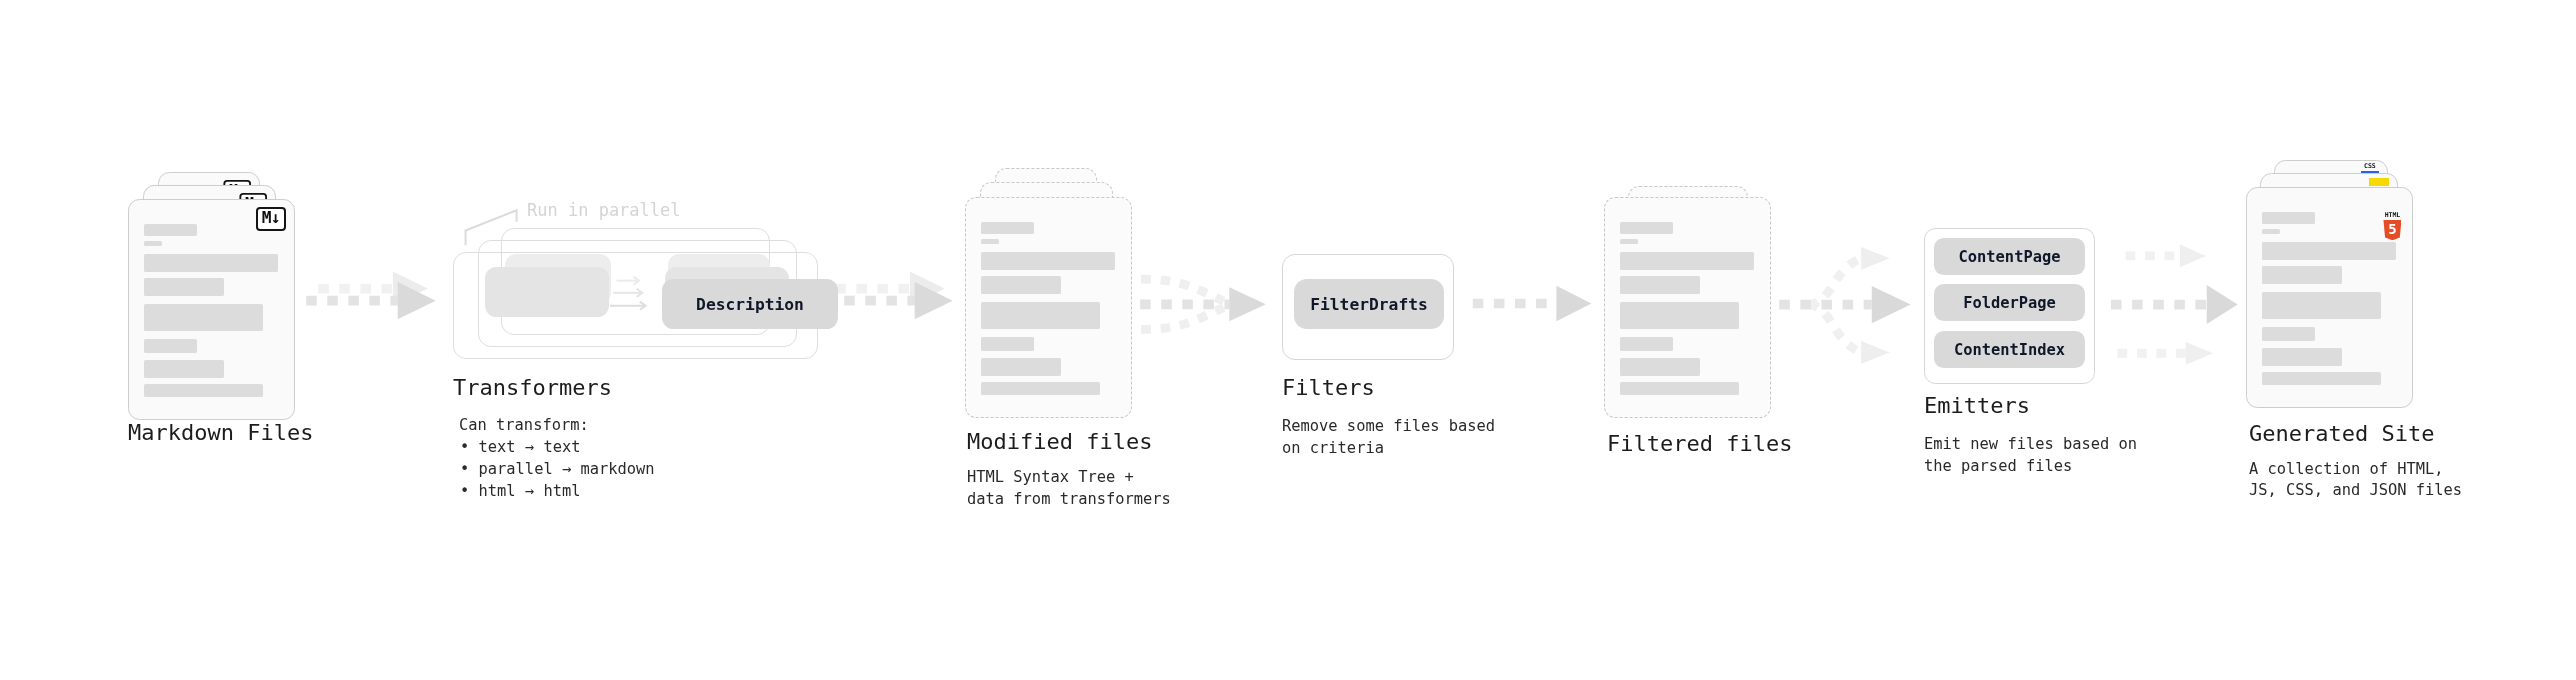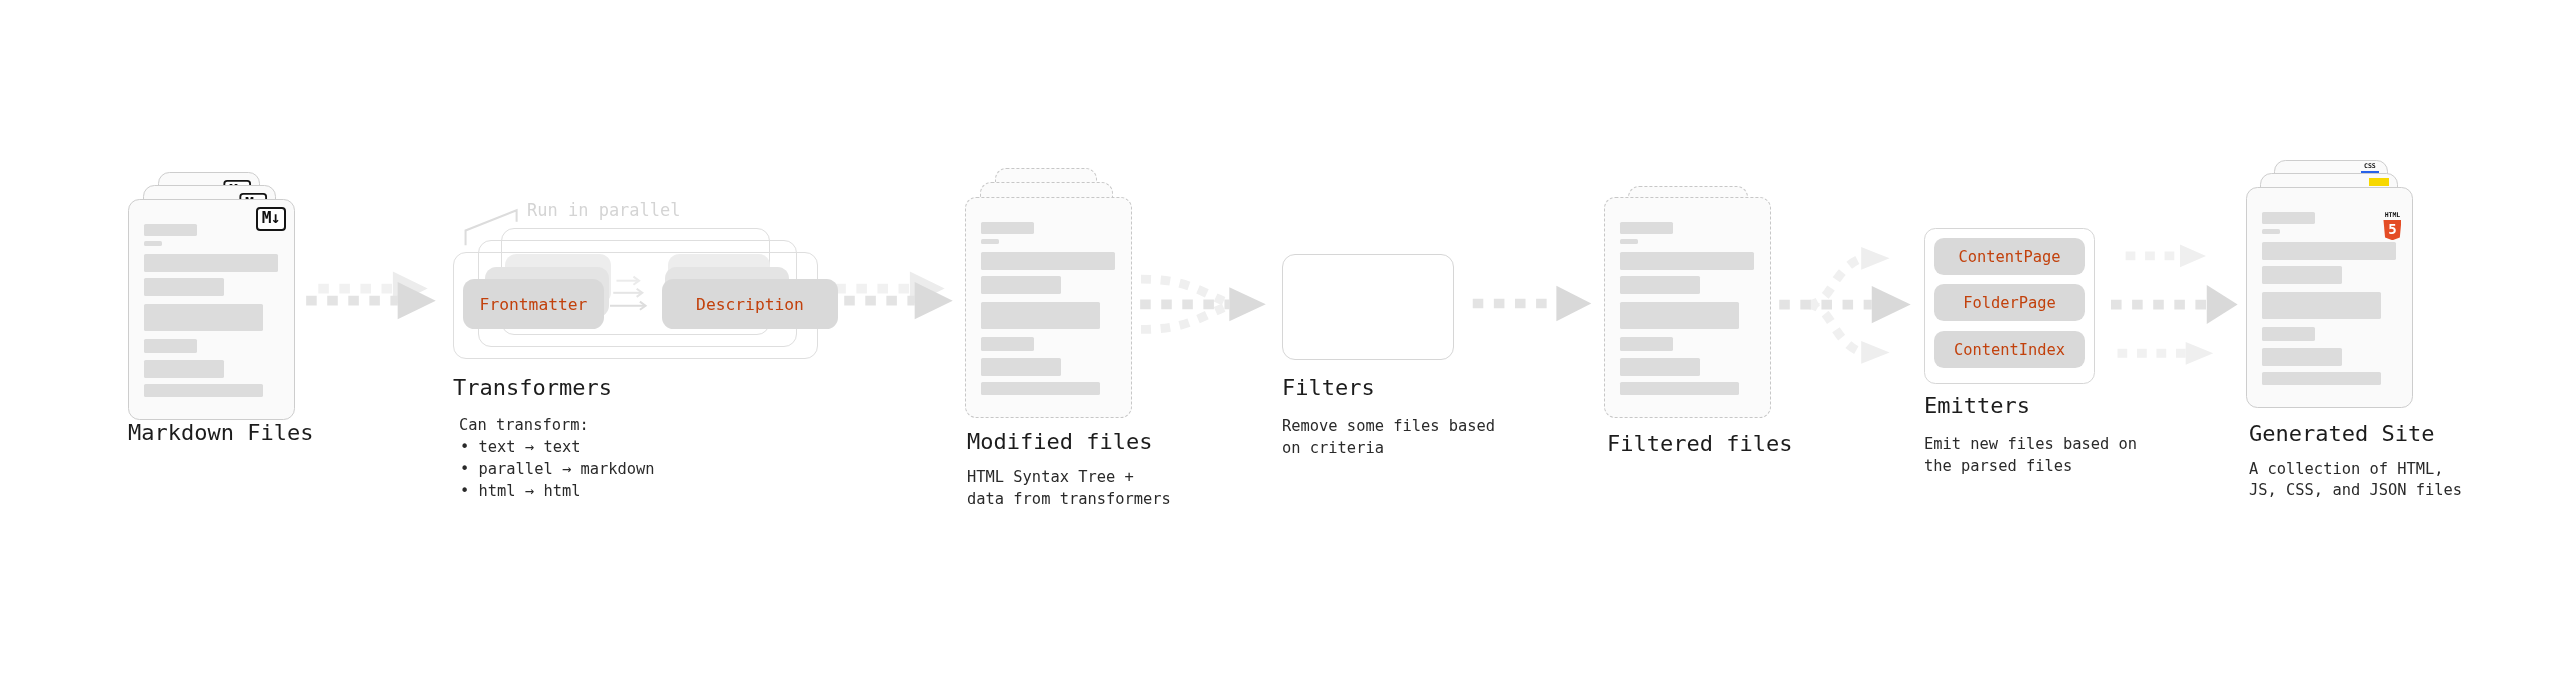--- a/index.html
+++ b/index.html
@@ -33,21 +33,21 @@
   .html5 .h5-shield{
     width:18px;height:20.3px;margin:0.8px auto 0;color:#fff;font-weight:bold;font-size:14px;line-height:19.5px;
     clip-path:polygon(0 0,100% 0,91% 86%,50% 100%,9% 86%);
   }
   
   .frame{position:absolute;border:1.6px solid #dedede;border-radius:13px;box-sizing:border-box;background:transparent;}
   .frame.solid-border{border-color:#d6d6d6;background:#fff;}
   .node-btn{
     position:absolute;background:#d9d9d9;border-radius:11.4px;
     display:flex;align-items:center;justify-content:center;
-    font-size:16.3px;color:#c2410c;white-space:nowrap;
+    font-size:16.3px;color:#0f172a;white-space:nowrap;font-weight:bold;
   }
   .node-btn.ghost1{background:#e4e4e4;}
   .node-btn.ghost2{background:#ededed;}
   .node-btn.em{font-size:15.4px;border-radius:9.8px;}
   
   .stage-label{position:absolute;font-size:22px;font-weight:500;color:#1c1c1c;white-space:nowrap;}
   .stage-sub{position:absolute;font-size:15.4px;line-height:22px;color:#2a2a2a;white-space:nowrap;}
   .annotation{position:absolute;font-size:17px;color:#d4d4d4;white-space:nowrap;}
   svg{position:absolute;overflow:visible;}
 </style>
@@ -90,21 +90,20 @@
     <polyline points="8,52 8,34 71,9 71,23" fill="none" stroke="#dcdcdc" stroke-width="2.5"></polyline>
   </svg>
   <div class="annotation" style="left:527px;top:200px;">Run in parallel</div>
 
   <div class="frame" style="left:501px;top:228px;width:269px;height:107px;z-index:1;"></div>
   <div class="frame" style="left:478px;top:240px;width:319px;height:107px;z-index:1;"></div>
   <div class="frame" style="left:453px;top:252px;width:365px;height:107px;z-index:1;"></div>
 
   <div class="node-btn ghost2" style="left:505px;top:254px;width:106px;height:50px;z-index:2;"></div>
   <div class="node-btn ghost1" style="left:485px;top:267px;width:124px;height:50px;z-index:3;"></div>
-  <div class="node-btn" style="left:463px;top:279px;width:141px;height:50px;z-index:4;">Frontmatter</div>
 
   <div class="node-btn ghost2" style="left:668px;top:254px;width:102px;height:50px;z-index:2;"></div>
   <div class="node-btn ghost1" style="left:665px;top:267px;width:124px;height:50px;z-index:3;"></div>
   <div class="node-btn" style="left:662px;top:279px;width:176px;height:50px;z-index:4;">Description</div>
 
   <svg style="left:608px;top:271px;z-index:4;" width="46" height="42" viewBox="0 0 56 52">
     <g fill="none" stroke="#ebebeb" stroke-width="2.5">
         <line x1="10" y1="12" x2="36" y2="12"></line>
         <path d="M31,7 L38,12 L31,17"></path>
       </g>
@@ -152,20 +151,21 @@
   <div class="stage-sub" style="left:967px;top:488px;">data from transformers</div>
 
   <svg style="left:1136px;top:267px;" width="138" height="77" viewBox="0 0 170 95">
     <path d="M6,15 C60,15 75,28 108,42" fill="none" stroke="#efefef" stroke-width="11" stroke-dasharray="12 12"></path>
     <path d="M6,77 C60,77 75,64 108,50" fill="none" stroke="#efefef" stroke-width="11" stroke-dasharray="12 12"></path>
     <line x1="5" y1="46" x2="115" y2="46" stroke="#e3e3e3" stroke-width="12" stroke-dasharray="13 13"></line>
     <polygon points="115,25 160,46 115,67" fill="#dadada"></polygon>
   </svg>
 
   <div class="frame solid-border" style="left:1282px;top:254px;width:172px;height:106px;"></div>
+  <div class="node-btn" style="left:1294px;top:279px;width:150px;height:50px;border-radius:13px;">FilterDrafts</div>
   <div class="stage-label" style="left:1282px;top:375px;">Filters</div>
   <div class="stage-sub" style="left:1282px;top:415px;">Remove some files based</div>
   <div class="stage-sub" style="left:1282px;top:437px;">on criteria</div>
 
   <svg style="left:1463px;top:279px;" width="134" height="49" viewBox="0 0 165 60">
     <line x1="12" y1="30" x2="115" y2="30" stroke="#e3e3e3" stroke-width="12" stroke-dasharray="13 13"></line>
     <polygon points="115,8 158,30 115,52" fill="#d9d9d9"></polygon>
   </svg>
 
   <div>

